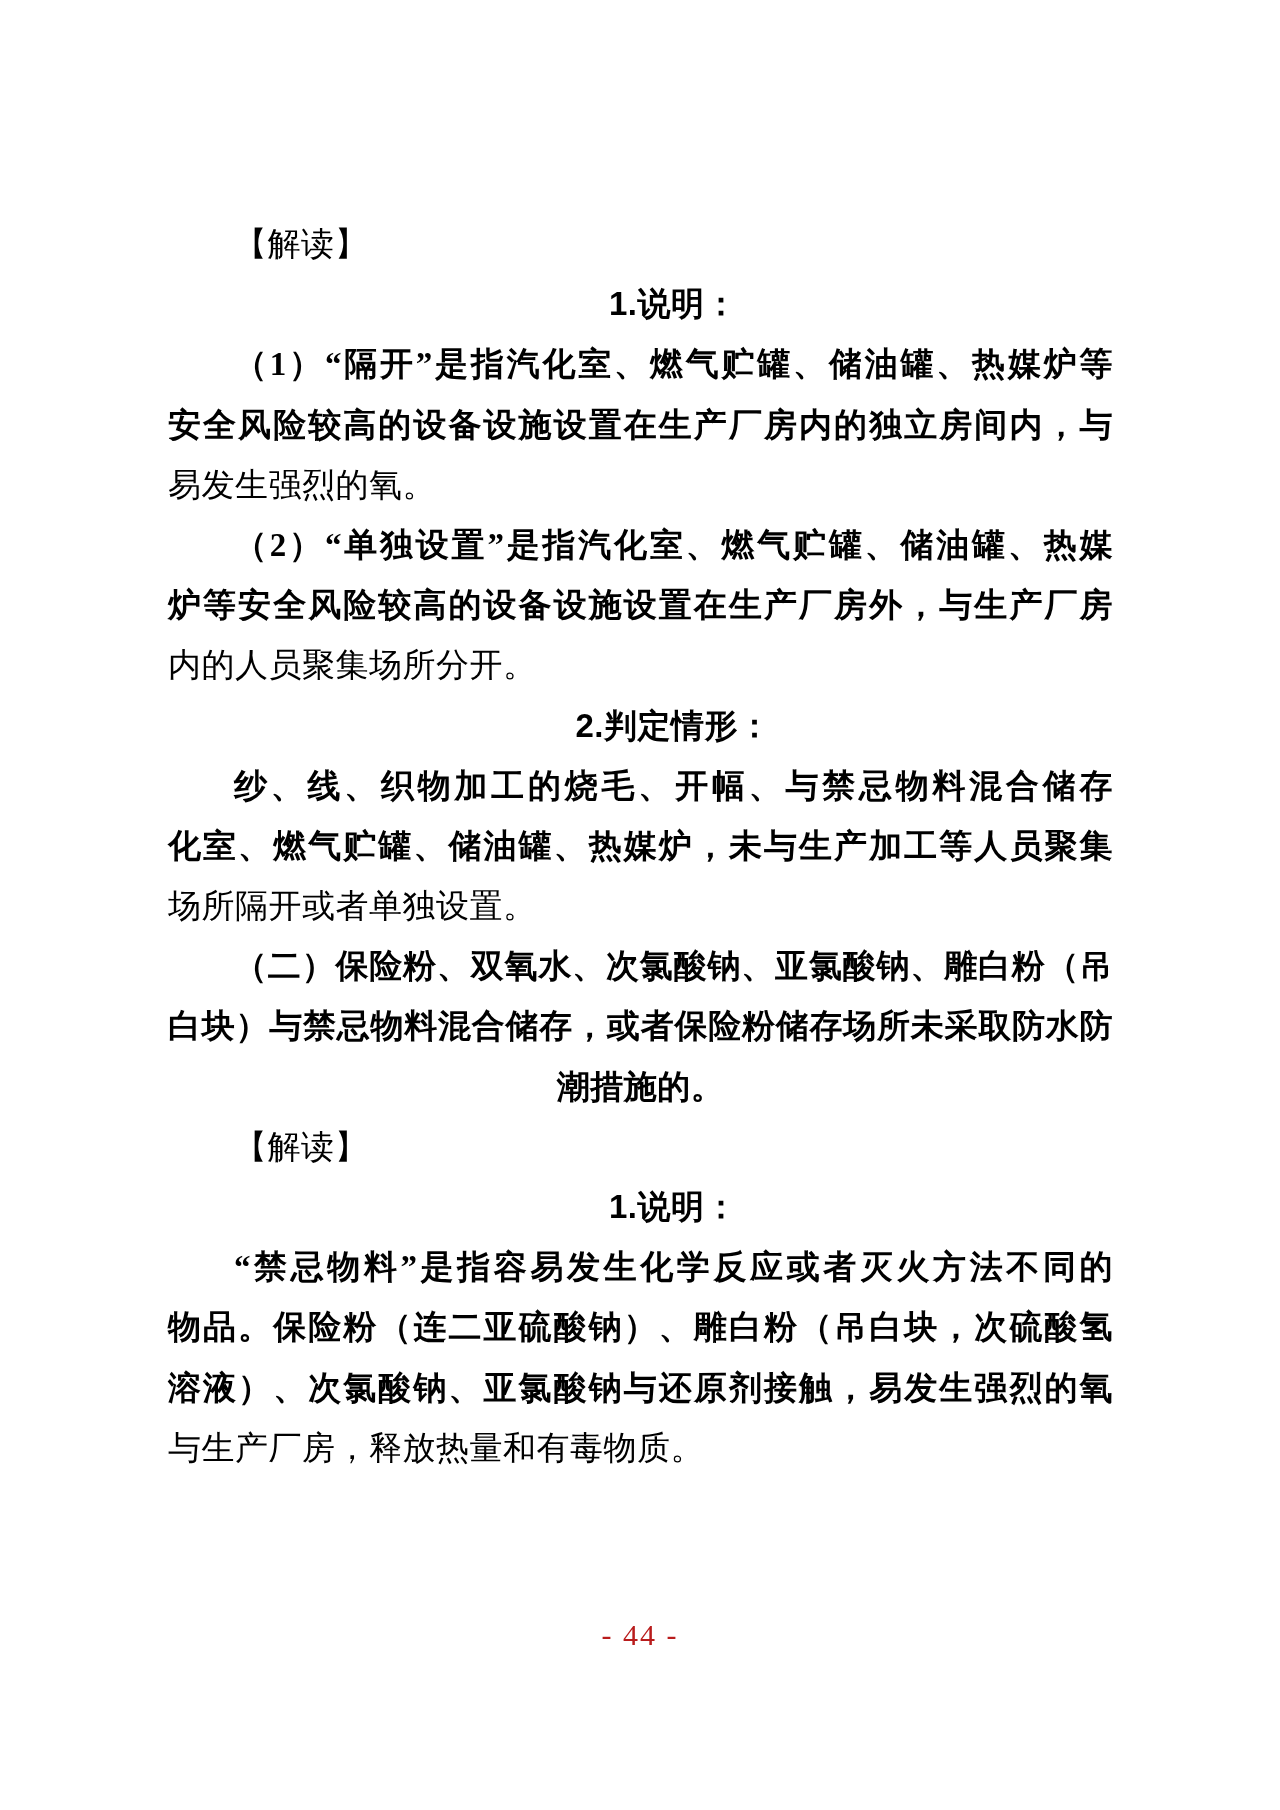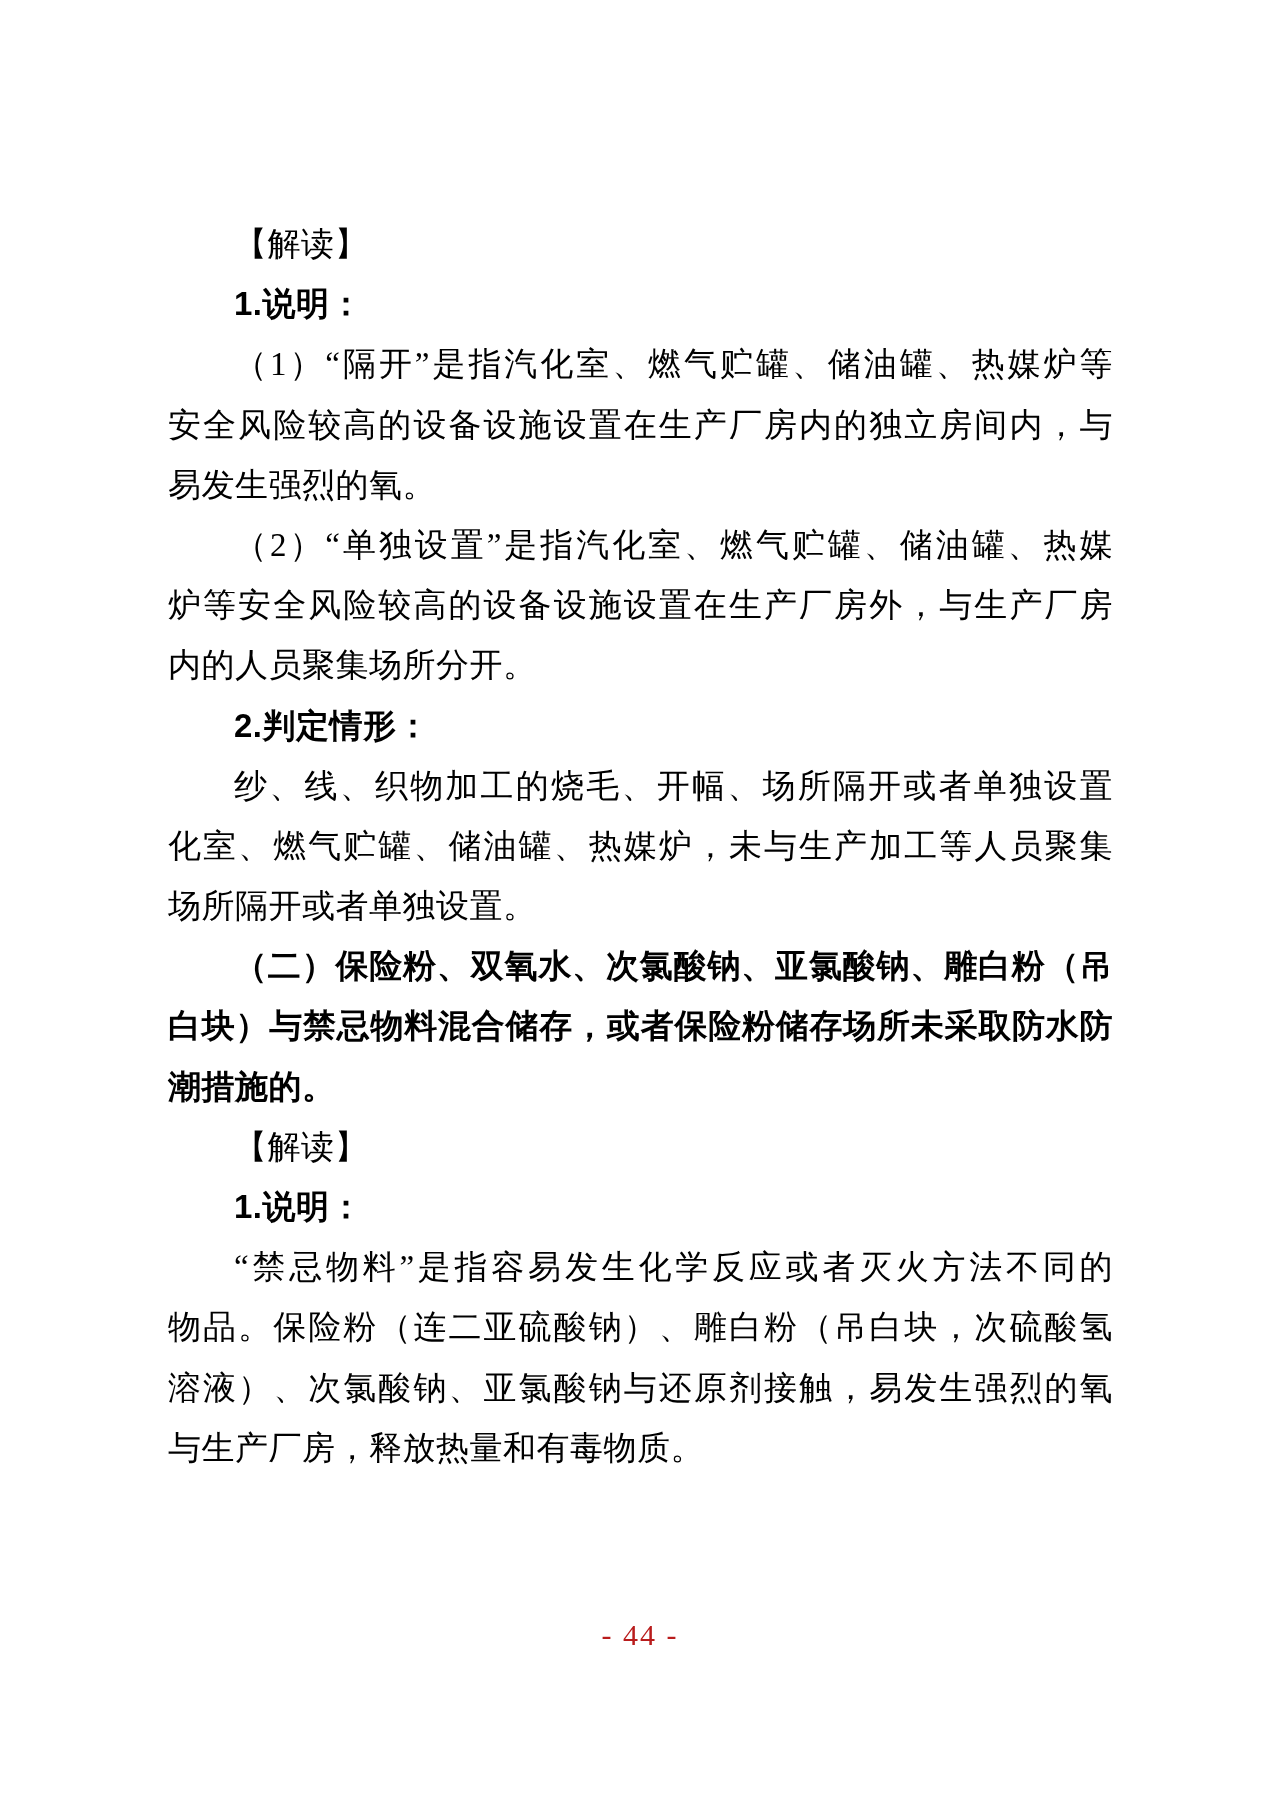--- a/index.html
+++ b/index.html
@@ -27,28 +27,30 @@
     line-height: 60.2px;
     font-size: 33px;
     letter-spacing: 0.5px;
     white-space: nowrap;
     text-align: left;
   }
   .ln.fill {
     white-space: normal;
     text-align: justify;
     text-align-last: justify;
+    font-weight: bold;
   }
   .ln.indent {
     text-indent: 66px;
   }
   .ln.heading,
   .ln.boldtext {
     font-family: "Liberation Sans", sans-serif;
     font-weight: 700;
+    text-align: center;
   }
   .pageno {
     position: absolute;
     left: 0;
     top: 1618px;
     width: 100%;
     text-align: center;
     font-size: 30px;
     letter-spacing: 2px;
     font-family: "Liberation Serif", serif;
@@ -68,21 +70,21 @@
     <div class="ln indent fill">（1）“隔开”是指汽化室、燃气贮罐、储油罐、热媒炉等</div>
     <div class="ln fill">安全风险较高的设备设施设置在生产厂房内的独立房间内，与</div>
     <div class="ln">易发生强烈的氧。</div>
 
     <div class="ln indent fill">（2）“单独设置”是指汽化室、燃气贮罐、储油罐、热媒</div>
     <div class="ln fill">炉等安全风险较高的设备设施设置在生产厂房外，与生产厂房</div>
     <div class="ln">内的人员聚集场所分开。</div>
 
     <div class="ln indent heading">2.判定情形：</div>
 
-    <div class="ln indent fill">纱、线、织物加工的烧毛、开幅、场所隔开或者单独设置</div>
+    <div class="ln indent fill">纱、线、织物加工的烧毛、开幅、与禁忌物料混合储存</div>
     <div class="ln fill">化室、燃气贮罐、储油罐、热媒炉，未与生产加工等人员聚集</div>
     <div class="ln">场所隔开或者单独设置。</div>
 
     <div class="ln indent fill boldtext">（二）保险粉、双氧水、次氯酸钠、亚氯酸钠、雕白粉（吊</div>
     <div class="ln fill boldtext">白块）与禁忌物料混合储存，或者保险粉储存场所未采取防水防</div>
     <div class="ln boldtext">潮措施的。</div>
 
     <div class="ln indent">【解读】</div>
 
     <div class="ln indent heading">1.说明：</div>

